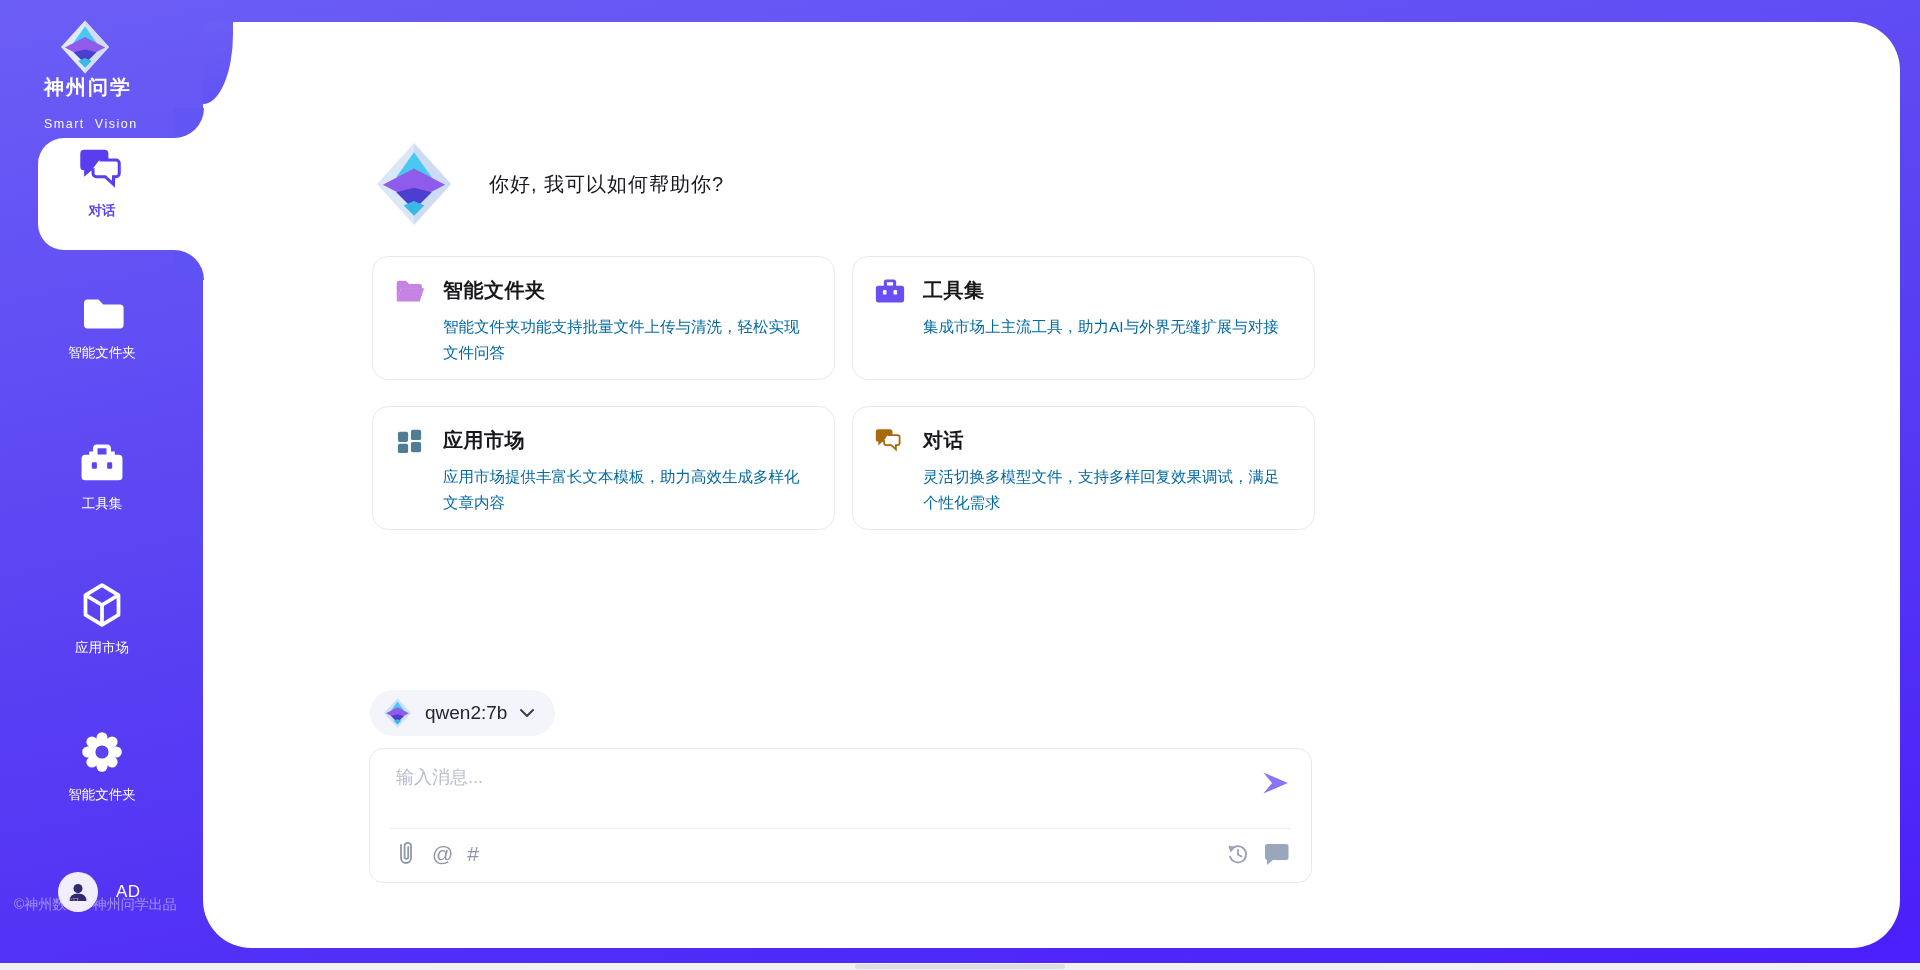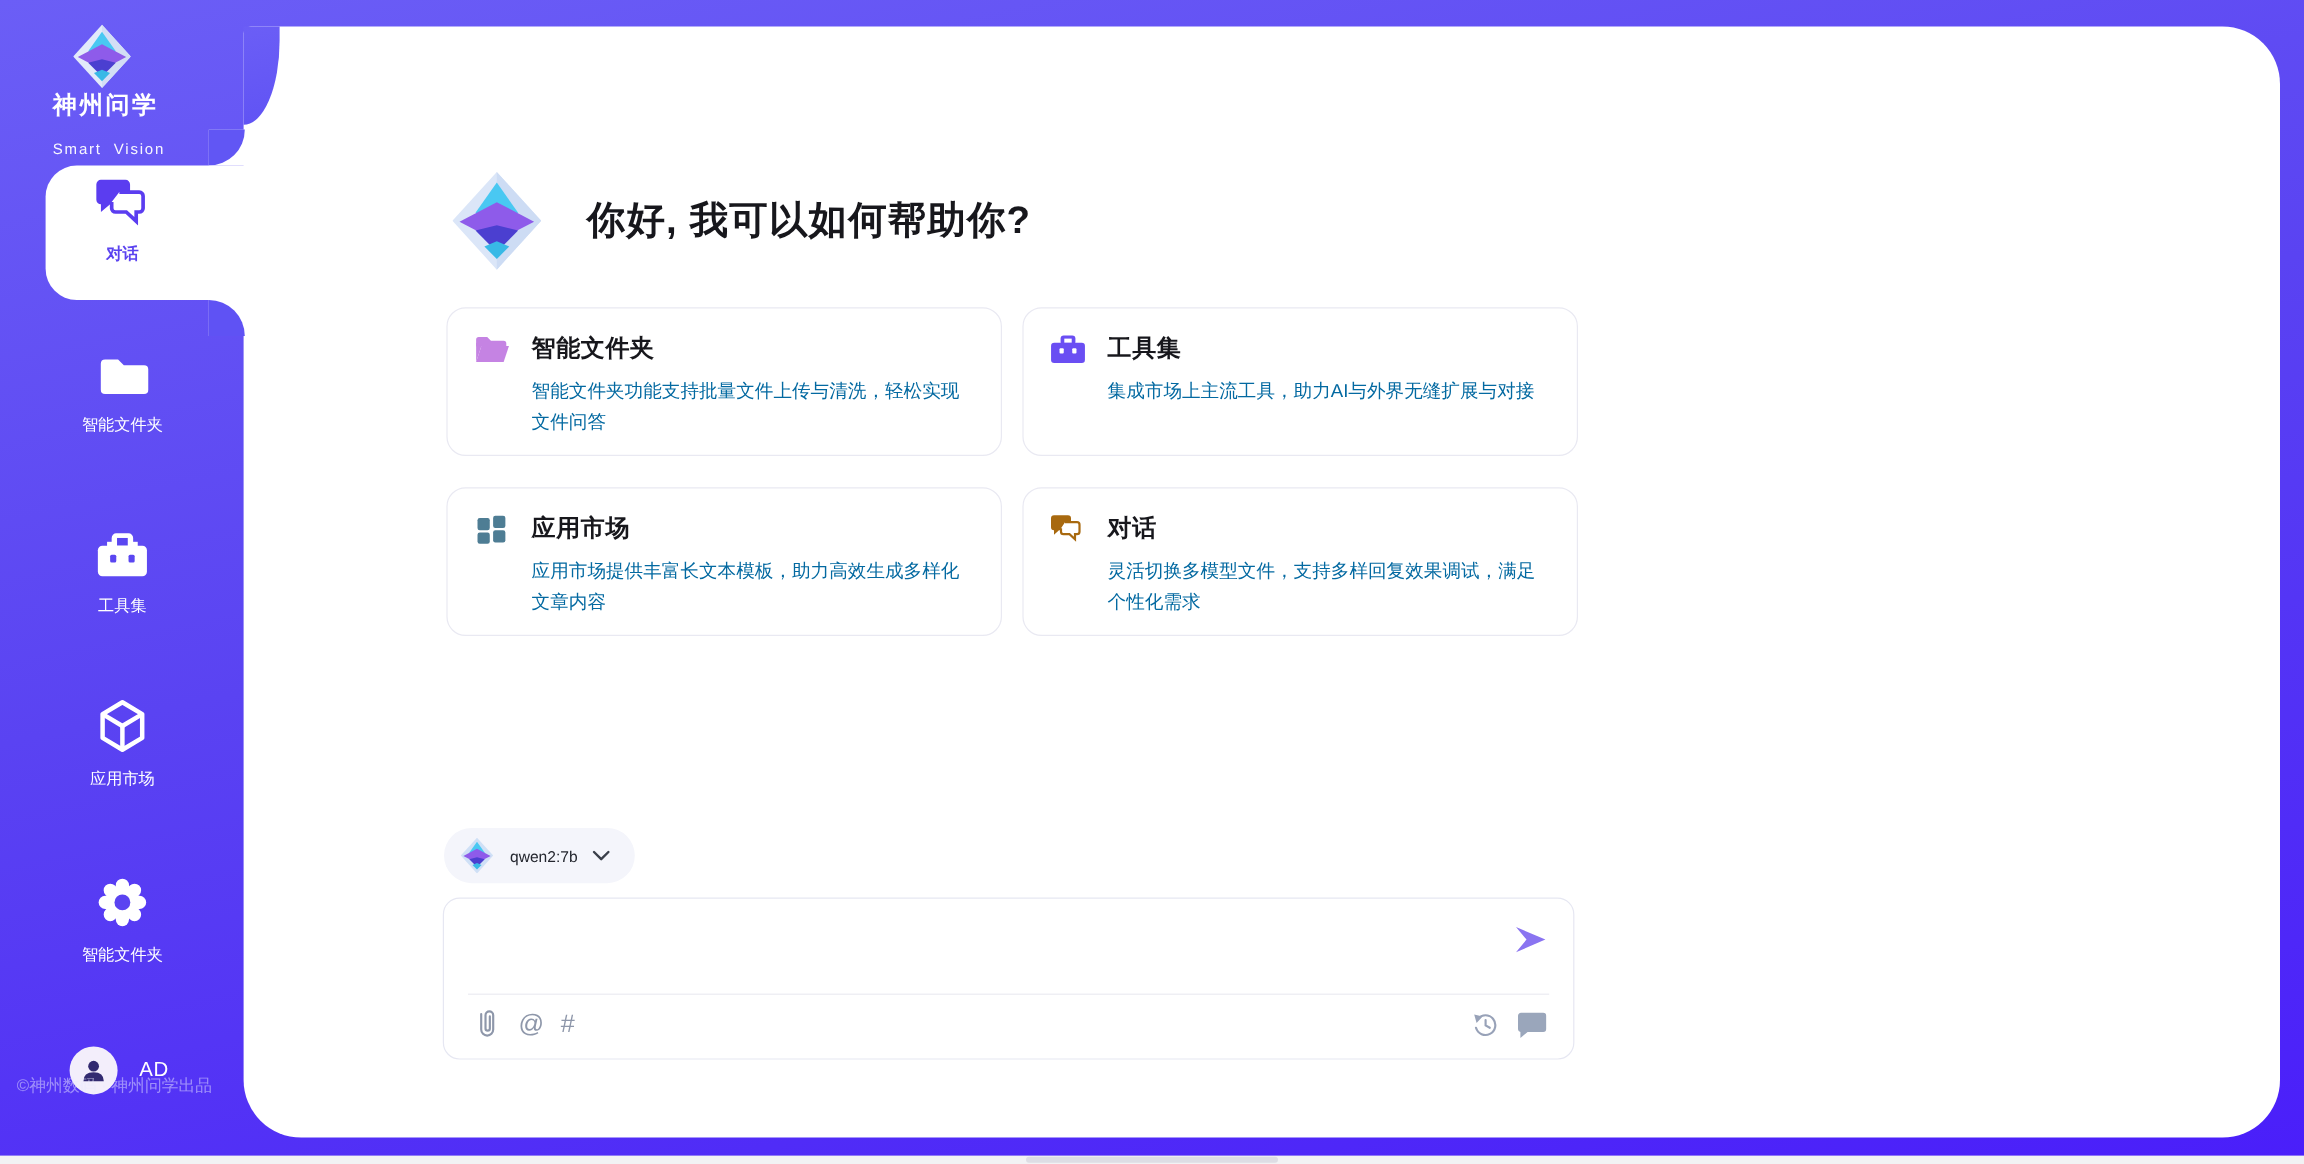--- a/index.html
+++ b/index.html
@@ -44,36 +44,36 @@
   .nav-item.active .nav-label { color:#5b43f0; font-weight:bold; }
 
   .user-row { position:absolute; left:58px; top:872px; display:flex; align-items:center; }
   .avatar { width:40px; height:40px; border-radius:50%; background:#f3eefb; display:flex; align-items:center; justify-content:center; }
   .user-name { color:#fff; font-size:17px; margin-left:18px; letter-spacing:.5px; }
   .copyright { position:absolute; left:14px; top:896px; color:rgba(233,233,255,.5); font-size:14px; }
 
   
   .greeting { position:absolute; left:377px; top:141px; display:flex; align-items:center; }
   .greet-gem { width:74px; height:86px; }
-  .greet-text { margin-left:38px; font-size:32px; font-weight:bold; color:#17171c; letter-spacing:1px; }
+  .greet-text { margin-left:38px; font-size:20px; font-weight:normal; color:#17171c; letter-spacing:1px; }
   .card {
     position:absolute; width:463px; height:124px; background:#fff;
     border:1px solid #e9e9f2; border-radius:16px; padding:20px 22px; cursor:pointer;
   }
   .card-head { display:flex; align-items:center; }
   .card-icon { width:30px; height:26px; flex:0 0 auto; }
   .card-title { font-size:20px; font-weight:bold; color:#17171c; margin-left:18px; letter-spacing:.5px; }
   .card-desc { margin-top:10px; margin-left:48px; font-size:15.5px; line-height:26px; color:#0369a1; }
 
   .model-pill {
     position:absolute; left:370px; top:690px; height:46px; padding:0 20px 0 14px;
     background:#f4f5fb; border-radius:23px; display:flex; align-items:center; cursor:pointer;
   }
   .pill-gem { width:27px; height:30px; }
-  .pill-label { font-size:13px; color:#23262e; margin:0 12px 0 14px; }
+  .pill-label { font-size:19px; color:#23262e; margin:0 12px 0 14px; }
 
   .composer {
     position:absolute; left:369px; top:748px; width:943px; height:135px;
     background:#fff; border:1px solid #e6e7f2; border-radius:14px;
   }
   .composer textarea {
     position:absolute; left:26px; top:16px; width:840px; height:55px;
     border:none; outline:none; resize:none; font-size:18px;
     font-family:"Liberation Sans","DejaVu Sans",sans-serif; color:#333;
   }
@@ -253,20 +253,21 @@
     <polygon points="50,60 74,66 50,90 26,66" fill="#4b3fd0"></polygon>
     <polygon points="50,78 64,84 50,98 36,84" fill="#38b9e6"></polygon>
   </svg>
   <span class="pill-label">qwen2:7b</span>
   <svg width="16" height="10" viewBox="0 0 16 10">
     <polyline points="2,2 8,8 14,2" fill="none" stroke="#3a3f4a" stroke-width="2" stroke-linecap="round" stroke-linejoin="round"></polyline>
   </svg>
 </div>
 
 <div class="composer">
+  <textarea placeholder="输入消息..." style=""></textarea>
   <svg class="send-btn" viewBox="0 0 24 24">
     <path d="M2,3 L23,12 L2,21 L9.5,12 Z" fill="#8a74f1"></path>
   </svg>
   <div class="composer-divider"></div>
   <div class="tool-row">
     <svg class="tool-svg" viewBox="0 0 22 26">
       <path d="M6,4 v13 a5,5 0 0 0 10,0 V5 a3.2,3.2 0 0 0 -6.4,0 v11 a1.8,1.8 0 0 0 3.6,0 V6" fill="none" stroke="#8e97aa" stroke-width="1.8" stroke-linecap="round"></path>
     </svg>
     <span class="tool-glyph">@</span>
     <span class="tool-glyph">#</span>

